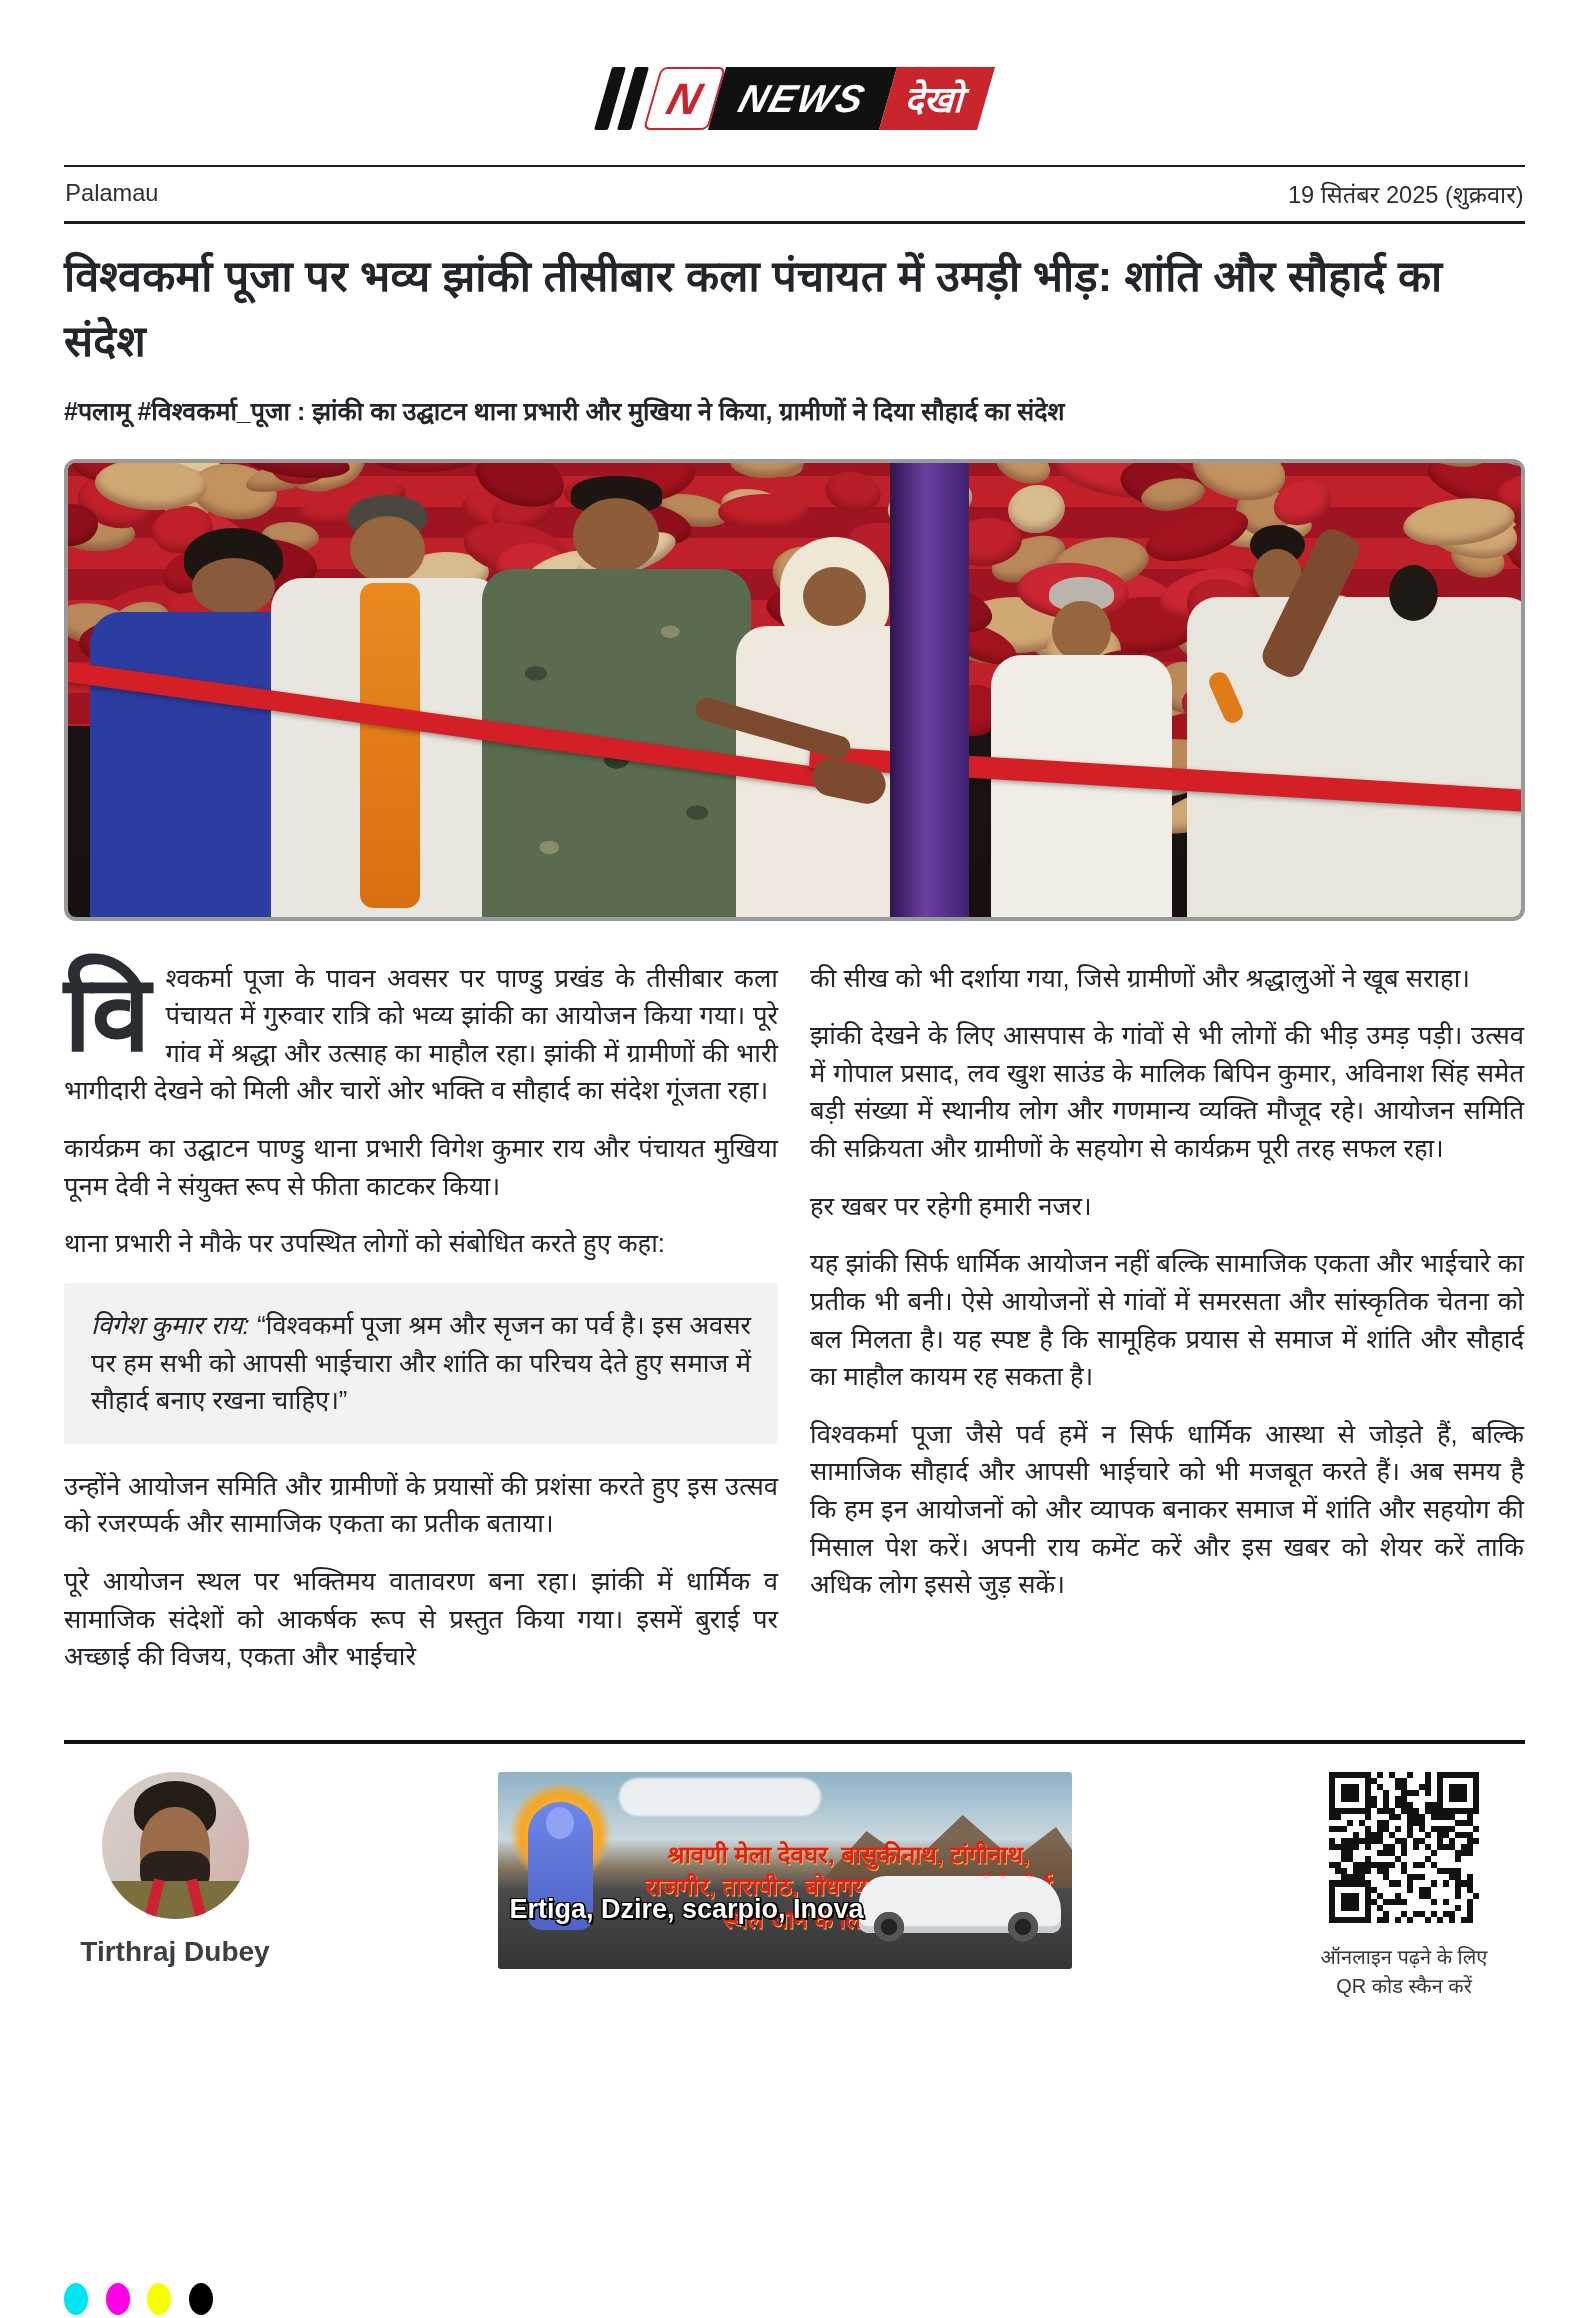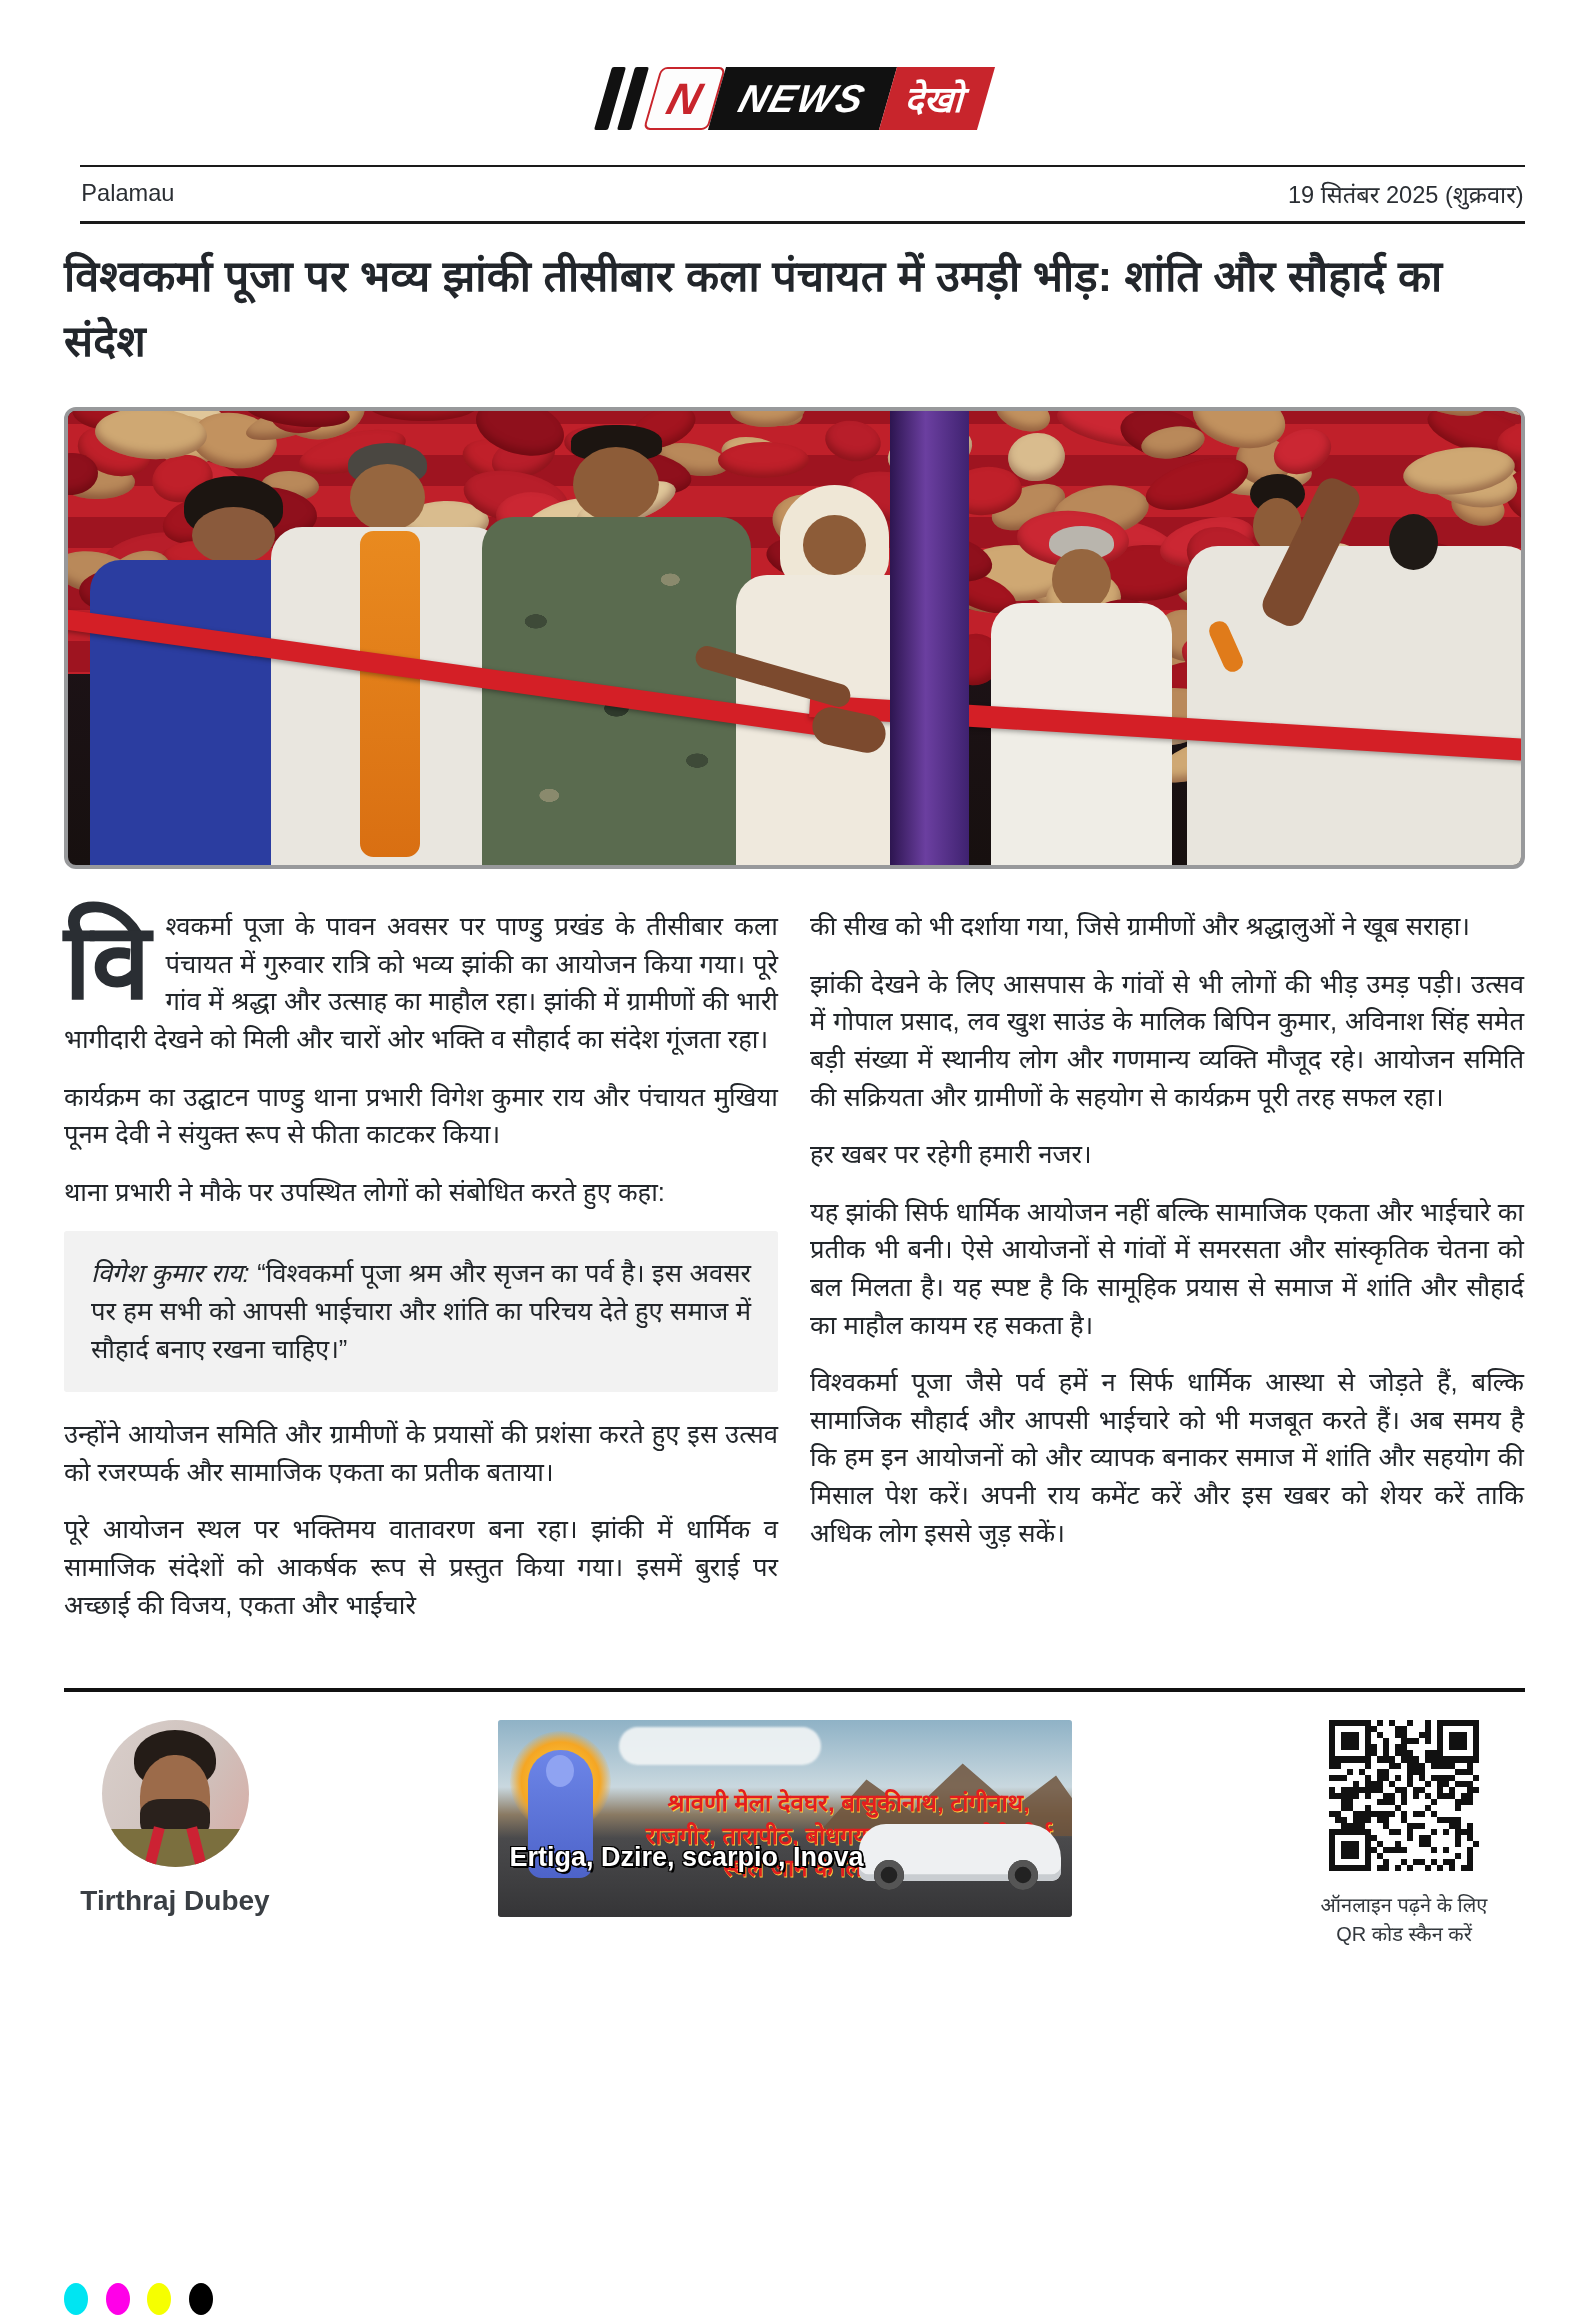--- a/index.html
+++ b/index.html
@@ -17,21 +17,21 @@
   .mh-nbox { width:65px; background:#fdfdfd; border:2.7px solid #c8252c; border-radius:6.7px;
              display:flex; align-items:center; justify-content:center; margin-right:0px; }
   .mh-n { color:#c8252c; font-weight:900; font-style:italic; font-size:44px; }
   .mh-news { background:#111; color:#fff; display:flex; align-items:center; padding:0 23px;
              font-weight:900; font-style:italic; font-size:39px; letter-spacing:2px; }
   .mh-dekho { background:#c8252c; color:#fff; display:flex; align-items:center; padding:0 20px;
               font-weight:700; font-size:36px; }
 
   
   .hrow { margin-top:35px; border-top:2px solid #1a1a1a; border-bottom:3.4px solid #1a1a1a;
-          display:flex; justify-content:space-between; align-items:center; padding:10.8px 1.3px;margin-left:16px; }
+          display:flex; justify-content:space-between; align-items:center; padding:10.8px 1.3px; }
   .hrow .loc, .hrow .date { font-size:23.6px; color:#2a2e33; }
 
   
   .headline { margin-top:20px; font-size:43px; line-height:1.53; font-weight:900; color:#22262b; letter-spacing:0.3px; }
   .subheadline { margin-top:17.5px; font-size:25px; font-weight:700; color:#22262b; }
 
   
   .photo { position:relative; margin-top:32px; width:1461px; height:462px;
            border:4px solid #98999b; border-radius:12px; overflow:hidden;
            background:linear-gradient(#221418 0%, #1c1216 55%, #17100f 100%); }
@@ -130,20 +130,21 @@
       <div class="mh mh-news">NEWS</div>
       <div class="mh mh-dekho">देखो</div>
     </div>
 
     <div class="hrow">
       <span class="loc">Palamau</span>
       <span class="date">19 सितंबर 2025 (शुक्रवार)</span>
     </div>
 
     <h1 class="headline">विश्वकर्मा पूजा पर भव्य झांकी तीसीबार कला पंचायत में उमड़ी भीड़: शांति और सौहार्द का संदेश</h1>
+    <div class="subheadline">#पलामू #विश्वकर्मा_पूजा : झांकी का उद्घाटन थाना प्रभारी और मुखिया ने किया, ग्रामीणों ने दिया सौहार्द का संदेश</div>
 
     <div class="photo">
       <div id="canopy">
           <span style="position: absolute; left: 75.3081%; top: 60.9433%; width: 109px; height: 49px; background: rgb(185, 137, 90); border-radius: 50%; transform: rotate(0.92911deg); box-shadow: rgba(60, 0, 0, 0.35) 0px -5.4px 8px inset;"></span>
           <span style="position: absolute; left: 84.9824%; top: 75.9753%; width: 60px; height: 55px; background: rgb(163, 20, 31); border-radius: 50%; transform: rotate(-2.14667deg); box-shadow: rgba(60, 0, 0, 0.35) 0px -5.4px 8px inset;"></span>
           <span style="position: absolute; left: 96.3176%; top: 72.5013%; width: 57px; height: 51px; background: rgb(194, 146, 95); border-radius: 50%; transform: rotate(-16.9381deg); box-shadow: rgba(60, 0, 0, 0.35) 0px -5.4px 8px inset;"></span>
           <span style="position: absolute; left: 50.4958%; top: 68.8376%; width: 57px; height: 37px; background: rgb(143, 16, 28); border-radius: 50%; transform: rotate(-10.0592deg); box-shadow: rgba(60, 0, 0, 0.35) 0px -5.4px 8px inset;"></span>
           <span style="position: absolute; left: 65.1464%; top: 62.2015%; width: 89px; height: 45px; background: rgb(207, 168, 115); border-radius: 50%; transform: rotate(15.5591deg); box-shadow: rgba(60, 0, 0, 0.35) 0px -5.4px 8px inset;"></span>
           <span style="position: absolute; left: 91.7801%; top: 5.94733%; width: 105px; height: 42px; background: rgb(163, 20, 31); border-radius: 50%; transform: rotate(15.2441deg); box-shadow: rgba(60, 0, 0, 0.35) 0px -5.4px 8px inset;"></span>
           <span style="position: absolute; left: 15.4094%; top: 85.7084%; width: 83px; height: 30px; background: rgb(207, 168, 115); border-radius: 50%; transform: rotate(-11.3999deg); box-shadow: rgba(60, 0, 0, 0.35) 0px -5.4px 8px inset;"></span>

